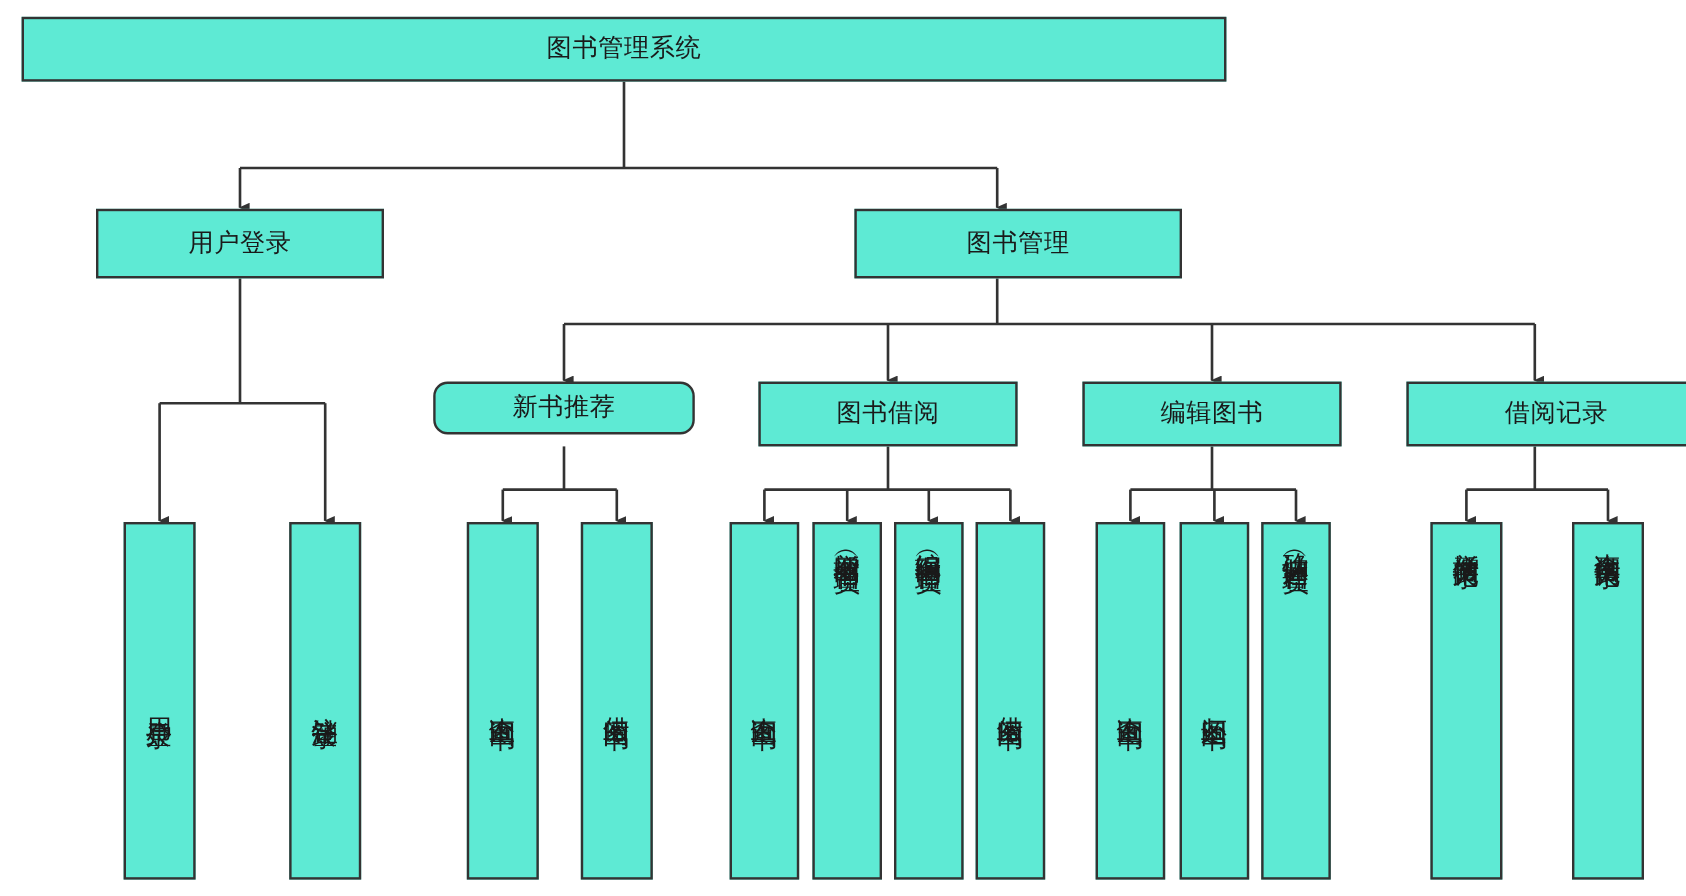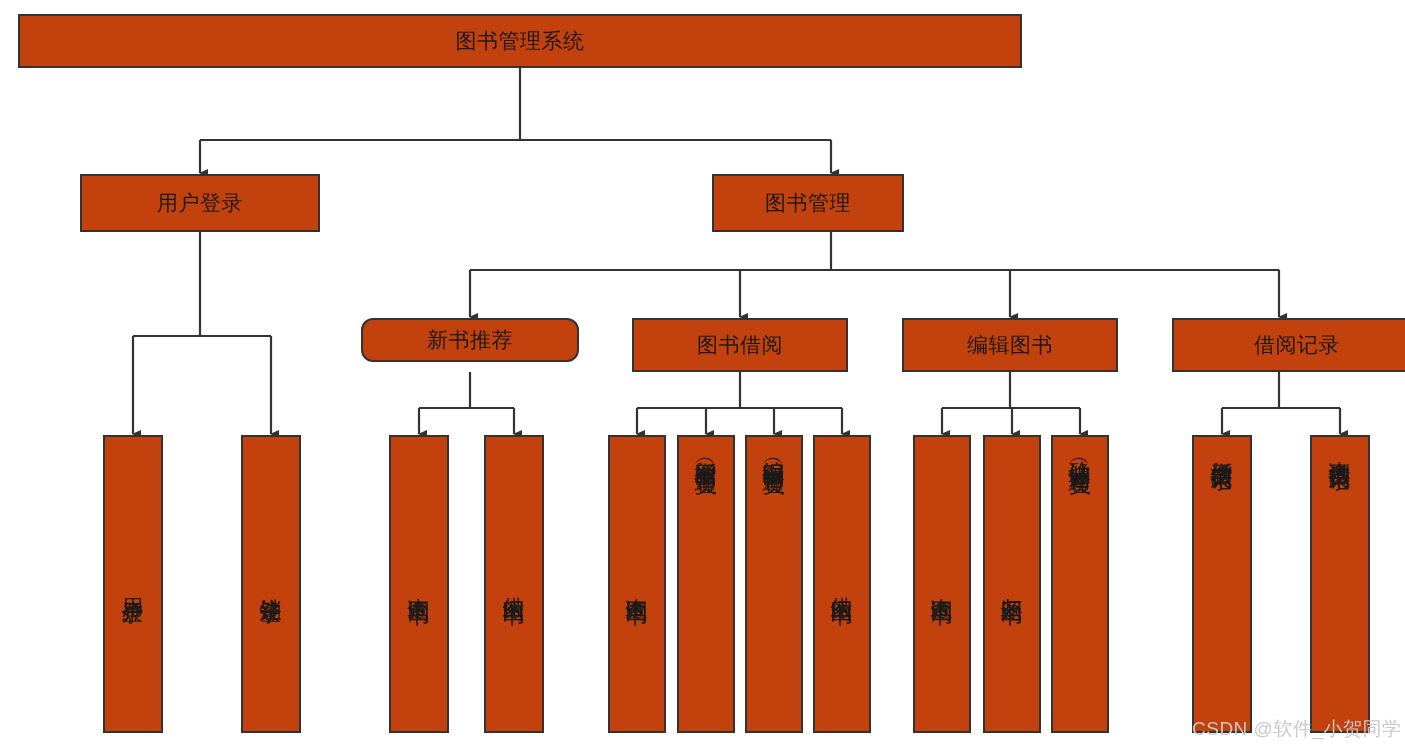--- a/index.html
+++ b/index.html
@@ -22,21 +22,21 @@
     position: absolute;
     left: 0;
     top: 0;
     width: 1405px;
     height: 747px;
     pointer-events: none;
   }
   .node {
     position: absolute;
     box-sizing: border-box;
-    background: #c2410c;
+    background: #5eead4;
     border: 2px solid #333333;
     display: flex;
     align-items: center;
     justify-content: center;
     color: #1a1a1a;
   }
   .node-label {
     display: block;
     text-align: center;
     line-height: 1.15;
@@ -117,21 +117,21 @@
         <line x1="1340" y1="408" x2="1340" y2="434" stroke="#333333" stroke-width="2.2" marker-end="url(#arrowhead)"></line>
       </g>
   </svg>
   <div id="node-layer">
       <div class="node horizontal" style="left: 18px; top: 14px; width: 1004px; height: 54px;">
         <span class="node-label">图书管理系统</span>
       </div>
       <div class="node horizontal" style="left: 80px; top: 174px; width: 240px; height: 58px;">
         <span class="node-label">用户登录</span>
       </div>
-      <div class="node horizontal" style="left: 712px; top: 174px; width: 192px; height: 58px;">
+      <div class="node horizontal" style="left: 712px; top: 174px; width: 273px; height: 58px;">
         <span class="node-label">图书管理</span>
       </div>
       <div class="node horizontal" style="left: 361px; top: 318px; width: 218px; height: 44px; border-radius: 12px;">
         <span class="node-label">新书推荐</span>
       </div>
       <div class="node horizontal" style="left: 632px; top: 318px; width: 216px; height: 54px; justify-content: center;">
         <span class="node-label">图书借阅</span>
       </div>
       <div class="node horizontal" style="left: 902px; top: 318px; width: 216px; height: 54px;">
         <span class="node-label">编辑图书</span>
@@ -172,14 +172,13 @@
       <div class="node vertical" style="left: 1051px; top: 435px; width: 58px; height: 298px;">
         <span class="node-label">确认归还（管理员）</span>
       </div>
       <div class="node vertical" style="left: 1192px; top: 435px; width: 60px; height: 298px;">
         <span class="node-label">新增借阅记录</span>
       </div>
       <div class="node vertical" style="left: 1310px; top: 435px; width: 60px; height: 298px;">
         <span class="node-label">查询借阅记录</span>
       </div>
     </div>
-  <div class="watermark" style="left: 1192px; top: 716px;">CSDN @软件_小贺同学</div>
 </div>
 
 </body></html>

